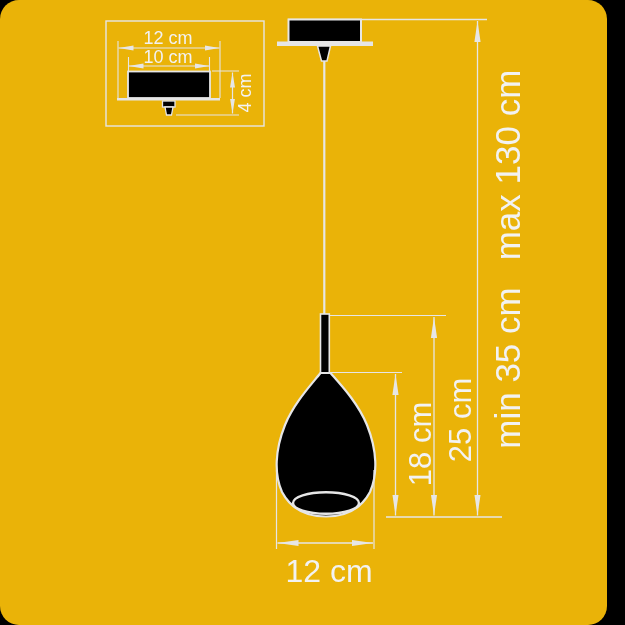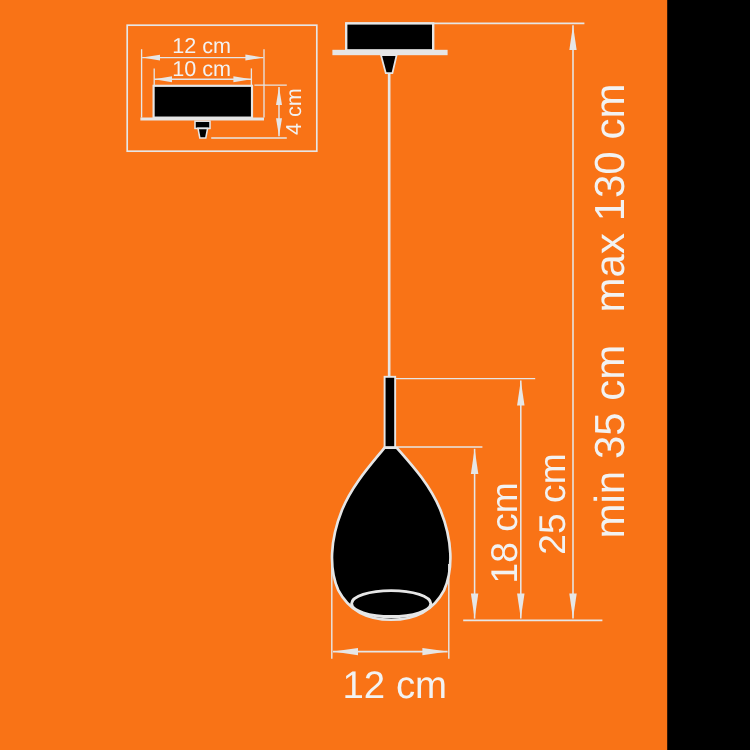--- a/index.html
+++ b/index.html
@@ -1,20 +1,21 @@
 <!DOCTYPE html>
 <html><head>
 <meta charset="utf-8">
 <style>
   html, body { margin: 0; padding: 0; background: #000; }
   .stage {
     position: relative;
-    width: 556px; height: 625px;
-    background: #f97316;
+    width: 607px; height: 625px;
+    background: #eab308;
     overflow: hidden;
+    border-radius: 19px;
   }
   svg { position: absolute; inset: 0; display: block; }
   .ln   { stroke: #e6e6e6; fill: none; }
   .fillbar { fill: #e6e6e6; stroke: none; }
   .solid   { fill: #000; stroke: #e6e6e6; }
   text {
     font-family: "Liberation Sans", "DejaVu Sans", sans-serif;
     fill: #f2f2f2;
   }
   .t-sm { font-size: 18px; }

